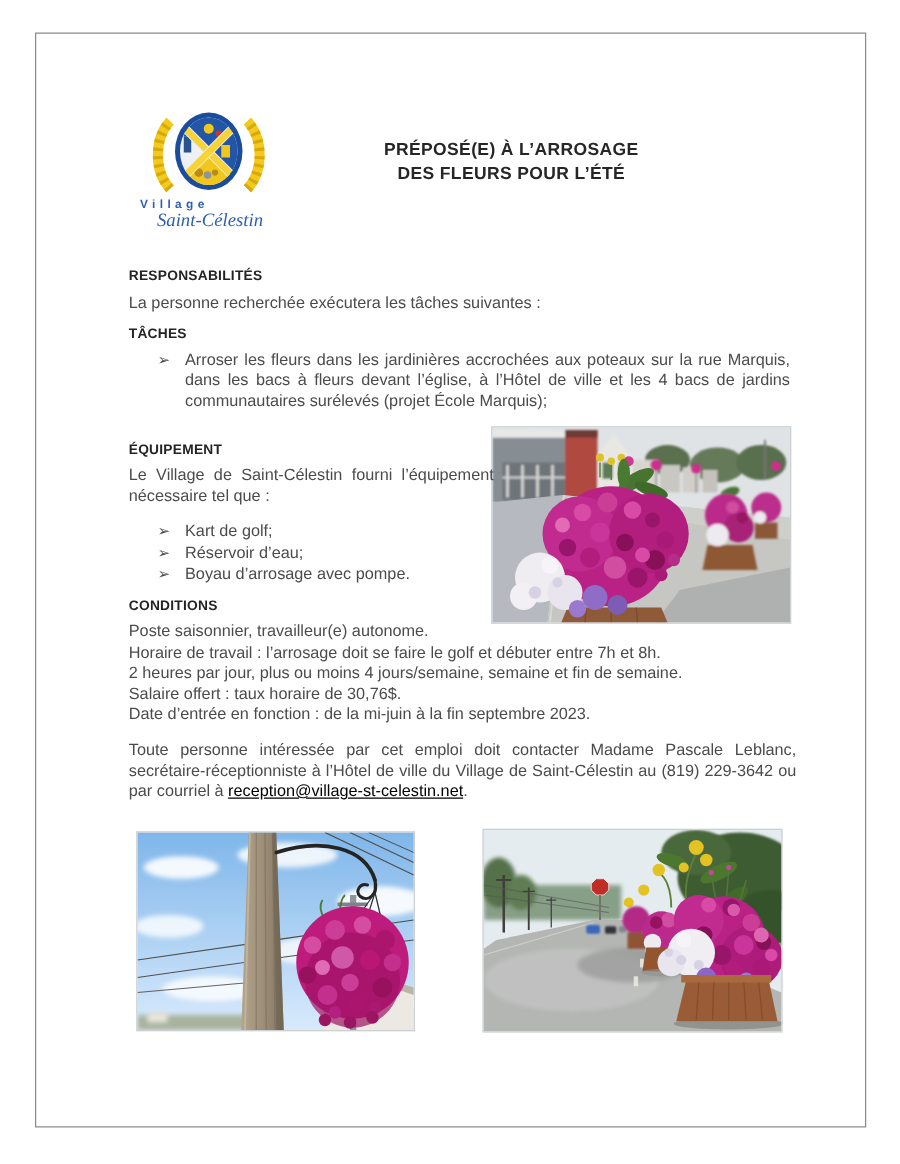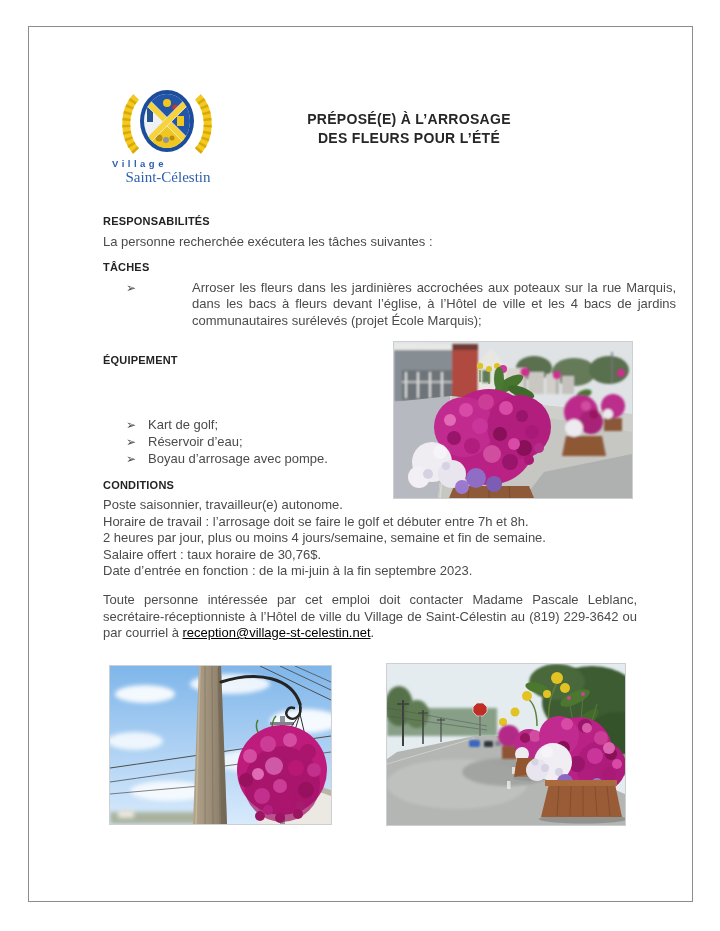--- a/index.html
+++ b/index.html
@@ -5,32 +5,32 @@
   html,body{margin:0;padding:0;background:#ffffff;}
   .canvas{position:relative;width:720px;height:931px;background:#ffffff;
           font-family:"Liberation Sans", sans-serif;color:#4b4b4b;overflow:hidden;}
   .abs{position:absolute;}
   .page-border{left:28px;top:26px;width:663px;height:874px;border:1px solid #8c8c8c;}
   
   .logo-svg{left:119px;top:89px;}
   .logo-village{left:112px;top:158px;width:112px;
                 color:#2e5fae;font-size:9.5px;letter-spacing:3.5px;font-weight:bold;}
   .logo-name{left:97px;top:169px;width:142px;text-align:center;color:#2e5fae;
-             font-family:"Liberation Serif", serif;font-size:15px;}
+             font-family:"Liberation Serif", serif;font-style:italic;font-size:15px;}
   .title{left:248px;top:110px;width:322px;text-align:center;font-weight:bold;
          color:#262626;font-size:14px;line-height:18.6px;letter-spacing:.3px;}
   
   .h{font-weight:bold;color:#232323;font-size:11px;letter-spacing:.2px;}
   .t{font-size:13px;line-height:16.6px;color:#4b4b4b;}
   .just{text-align:justify;}
   .resp-h{left:103px;top:215px;}
   .resp-b{left:103px;top:234px;width:534px;}
   .tach-h{left:103px;top:261px;}
   .bullet-mark{position:absolute;left:126px;font-size:12px;color:#4b4b4b;}
-  .tach-b{left:148px;top:280px;width:484px;line-height:16.3px;margin-left:44px;}
+  .tach-b{left:148px;top:280px;width:484px;line-height:16.3px;}
   .equip-h{left:103px;top:354px;}
   .equip-i{left:103px;top:372px;width:292px;line-height:16.6px;}
   .eb-t{position:absolute;left:148px;}
   .cond-h{left:103px;top:479px;}
   .cond-lines{left:103px;top:497px;width:540px;}
   .cond-lines div{line-height:16.6px;}
   .contact{left:103px;top:592px;width:534px;}
   .email-link{color:#000000;text-decoration:underline;cursor:pointer;}
   
   .photo{border:1px solid #cdd0d2;background:#e9ebea;}
@@ -209,20 +209,21 @@
     <circle cx="46" cy="110" r="7" fill="#f6f4f8"></circle>
     <circle cx="34" cy="132" r="5" fill="#d6d2e2"></circle>
       <circle cx="52" cy="124" r="4" fill="#d6d2e2"></circle>
 
     <circle cx="82" cy="136" r="10" fill="#8f6cc6"></circle>
     <circle cx="100" cy="142" r="8" fill="#7d5cb4"></circle>
     <circle cx="68" cy="145" r="7" fill="#9a79ce"></circle>
   </svg>
 
   <div class="abs h equip-h">ÉQUIPEMENT</div>
+  <div class="abs t just equip-i">Le Village de Saint-Célestin fourni l’équipement nécessaire tel que :</div>
   <span class="bullet-mark" style="top:418px;">➢</span>
   <div class="abs t eb-t" style="top:417px;">Kart de golf;</div>
   <span class="bullet-mark" style="top:435px;">➢</span>
   <div class="abs t eb-t" style="top:434px;">Réservoir d’eau;</div>
   <span class="bullet-mark" style="top:452px;">➢</span>
   <div class="abs t eb-t" style="top:451px;">Boyau d’arrosage avec pompe.</div>
 
   <div class="abs h cond-h">CONDITIONS</div>
   <div class="abs t cond-lines">
     <div>Poste saisonnier, travailleur(e) autonome.</div>

